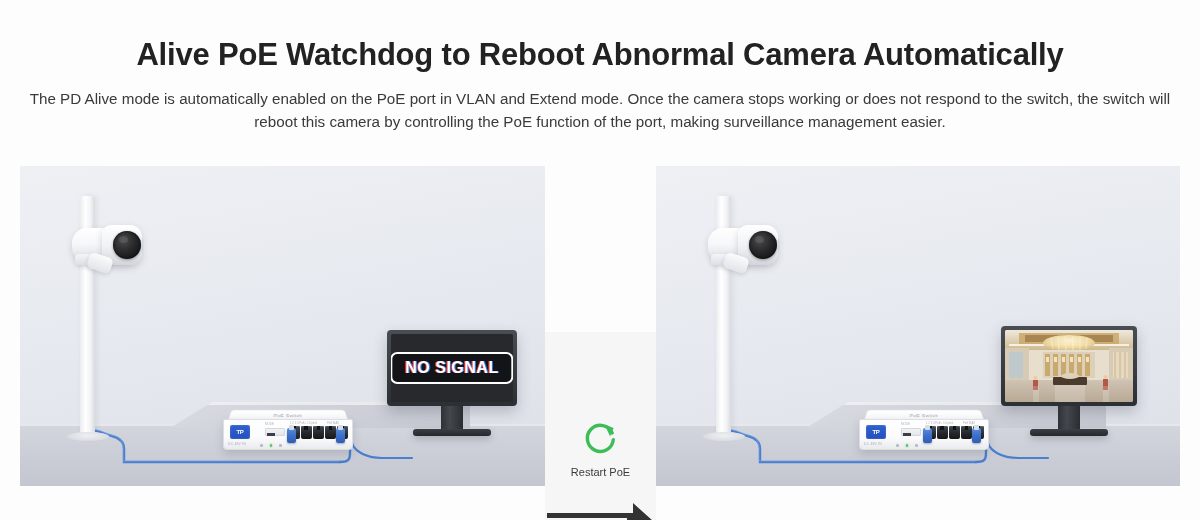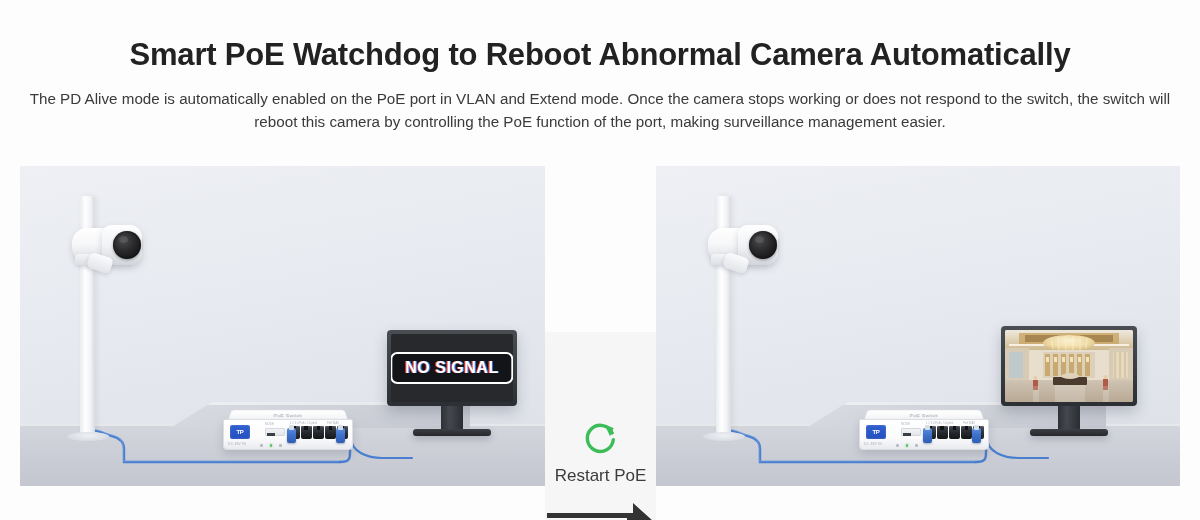--- a/index.html
+++ b/index.html
@@ -296,34 +296,34 @@
     width: 111px; height: 320px;
     background:#f6f6f7;
   }
   .refresh-icon {
     position:absolute; left:50%; top:88px; transform:translateX(-50%);
     width:38px; height:38px;
   }
   .restart-label {
     position:absolute; left:0; top:134px; width:111px;
     text-align:center;
-    font-size:17px;
+    font-size:11px;
     color:#3c3c3c;
   }
   .arrow-wrap {
     position:absolute; left:-8px; top:165px; width:124px; height:48px;
   }
 </style>
 </head>
 <body>
 
 <div id="page">
 
   <div class="header">
-    <div class="title">Smart PoE Watchdog to Reboot Abnormal Camera Automatically</div>
+    <div class="title">Alive PoE Watchdog to Reboot Abnormal Camera Automatically</div>
     <div class="subtitle-wrap">
       <div class="subtitle">The PD Alive mode is automatically enabled on the PoE port in VLAN and Extend mode. Once the camera stops working or does not respond to the switch, the switch will reboot this camera by controlling the PoE function of the port, making surveillance management easier.</div>
     </div>
   </div>
 
   <div class="panels">
 
     <div class="panel left">
       <div class="wall"></div>
       <div class="floor"></div>

